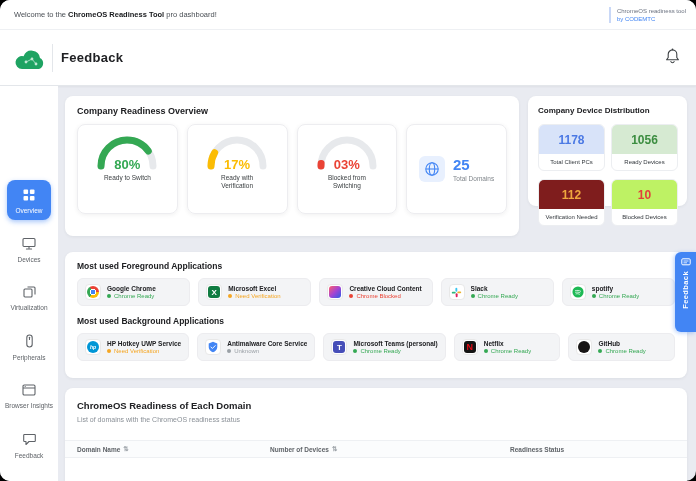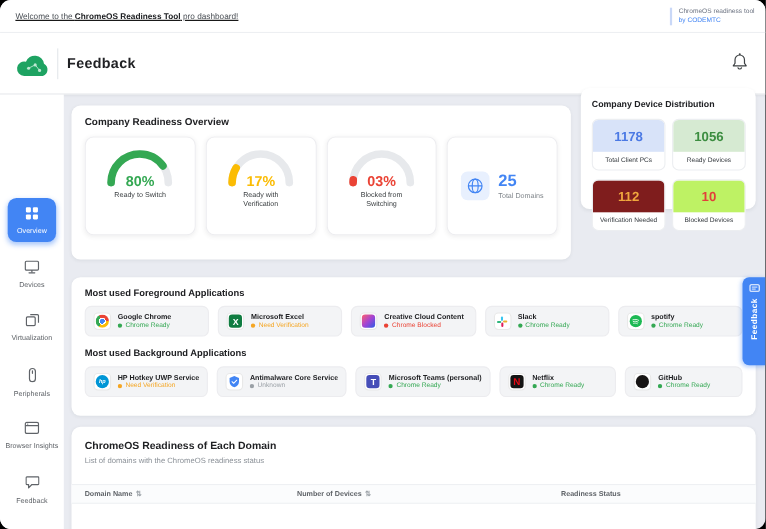--- a/index.html
+++ b/index.html
@@ -3,21 +3,21 @@
 <meta charset="utf-8">
 <style>
   * { box-sizing: border-box; margin: 0; padding: 0; }
   html,body { background:#000; font-family:"Liberation Sans", sans-serif; }
   #app {
     position:relative; width:696px; height:481px; background:#e9ebf1;
     border-radius:10px; overflow:hidden;
   }
   
   .topbar { position:absolute; top:0; left:0; right:0; height:30px; background:#fff;
-    border-bottom:1px solid #eef0f3; display:flex; align-items:center;text-decoration:underline; }
+    border-bottom:1px solid #eef0f3; display:flex; align-items:center; }
   .welcome { margin-left:14px; font-size:7.5px; color:#4a4f55; }
   .welcome b { color:#17191c; }
   .credit { position:absolute; right:10px; top:7px; text-align:left; line-height:8px;
     border-left:2px solid #c9d8f7; padding-left:6px; }
   .credit .l1 { font-size:6px; color:#6b7280; display:block; }
   .credit .l2 { font-size:6px; color:#4285f4; display:block; }
   
   .header { position:absolute; top:30px; left:0; right:0; height:56px; background:#fff;
     border-bottom:1px solid #e3e6ea; box-shadow:0 1px 2px rgba(0,0,0,.05); }
   .logo { position:absolute; left:12px; top:15px; }
@@ -28,21 +28,21 @@
   .sidebar { position:absolute; left:0; top:86px; bottom:0; width:58px; background:#fff; }
   .side-item { position:absolute; left:0; width:58px; text-align:center; cursor:pointer; }
   .side-item .lbl { display:block; margin-top:2px; font-size:6.5px; color:#5f6368; line-height:7px; }
   .side-item.active { left:7px; width:44px; height:40px; background:#4285f4; border-radius:8px;
     padding-top:7px; box-shadow:0 2px 5px rgba(66,133,244,.45); }
   .side-item.active .lbl { color:#fff; }
   
   .card { position:absolute; background:#fff; border-radius:8px; box-shadow:0 1px 3px rgba(60,64,67,.07); }
   .card-title { font-size:9px; font-weight:bold; color:#202124; }
   #card-readiness { left:65px; top:96px; width:454px; height:140px; padding:10px 12px; }
-  #card-dist { left:528px; top:80px; width:159px; height:110px; padding:10px 10px; }
+  #card-dist { left:528px; top:96px; width:159px; height:110px; padding:10px 10px; }
   #card-apps { left:65px; top:252px; width:622px; height:126px; padding:9px 12px; }
   #card-table { left:65px; top:388px; width:622px; height:110px; }
   
   .gauge-row { display:flex; gap:9px; margin-top:8px; }
   .metric-tile { width:114px; height:90px; border:1px solid #ededf0; border-radius:8px;
     box-shadow:0 1px 4px rgba(60,64,67,.08); display:flex; flex-direction:column; align-items:center; padding-top:9px; }
   .gauge-track { fill:none; stroke:#e7e9ec; stroke-width:7; stroke-linecap:round; }
   .gauge-fill  { fill:none; stroke-width:7; stroke-linecap:round; }
   .gauge-value { margin-top:-13px; font-size:13px; font-weight:bold; }
   .gauge-label { margin-top:2px; font-size:6.5px; color:#3c4043; text-align:center; width:64px; line-height:8px; }

